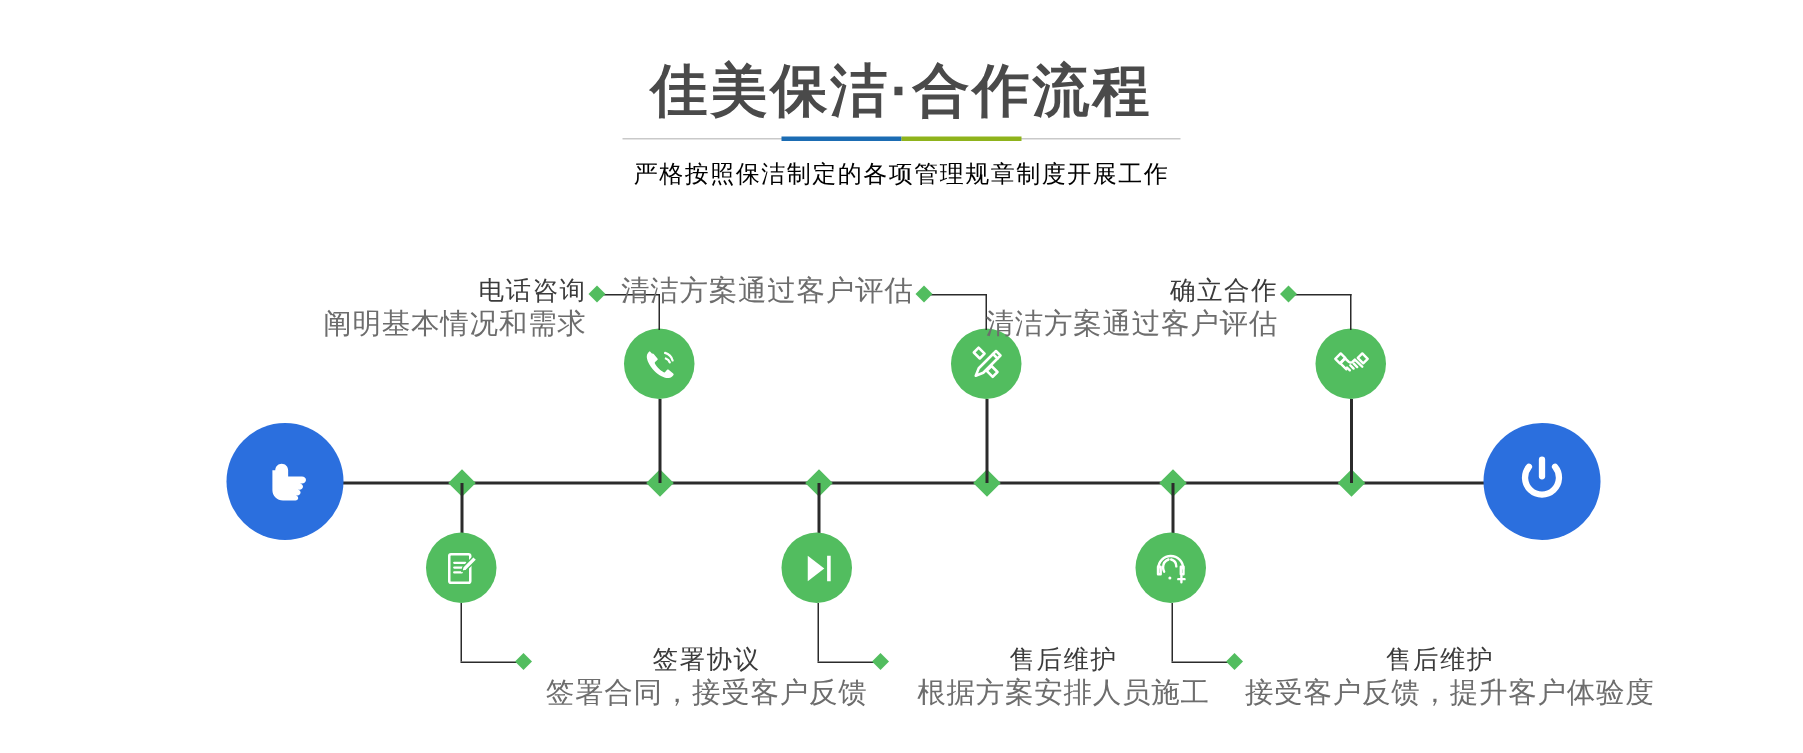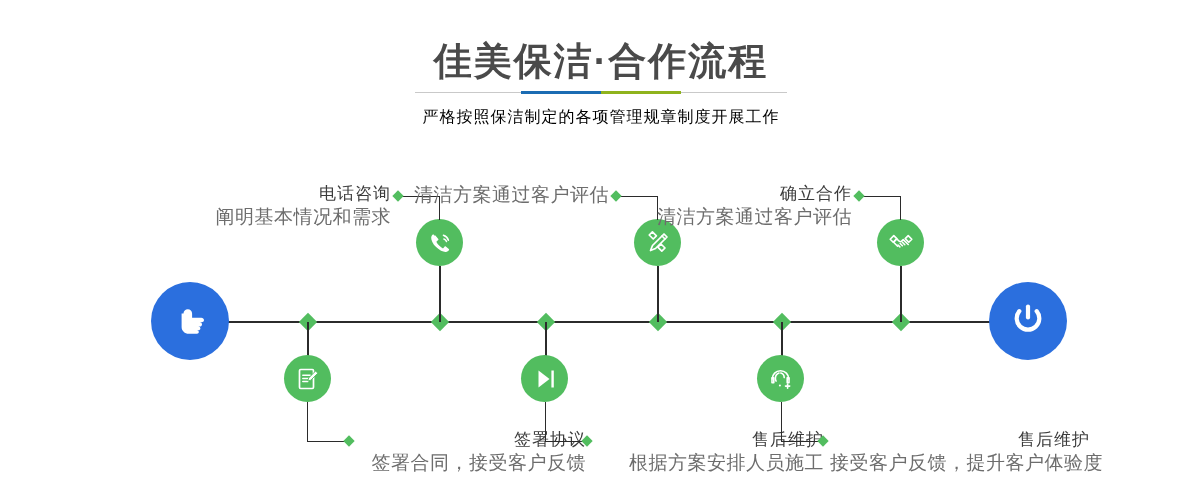--- a/index.html
+++ b/index.html
@@ -131,21 +131,21 @@
     background: #52bd5f;
     display: flex;
     align-items: center;
     justify-content: center;
   }
   .step-icon svg, .endpoint svg { display: block; }
 
   
   .label-block { position: absolute; white-space: nowrap; }
   .label-block.right-align { text-align: right; }
-  .label-block.left-align { text-align: right; }
+  .label-block.left-align { text-align: center; }
   .lbl-title {
     font-size: 17px;
     line-height: 22px;
     color: #3b3b3b;
     letter-spacing: 1px;
   }
   .lbl-desc {
     font-size: 19px;
     line-height: 20px;
     color: #6d6d6d;

